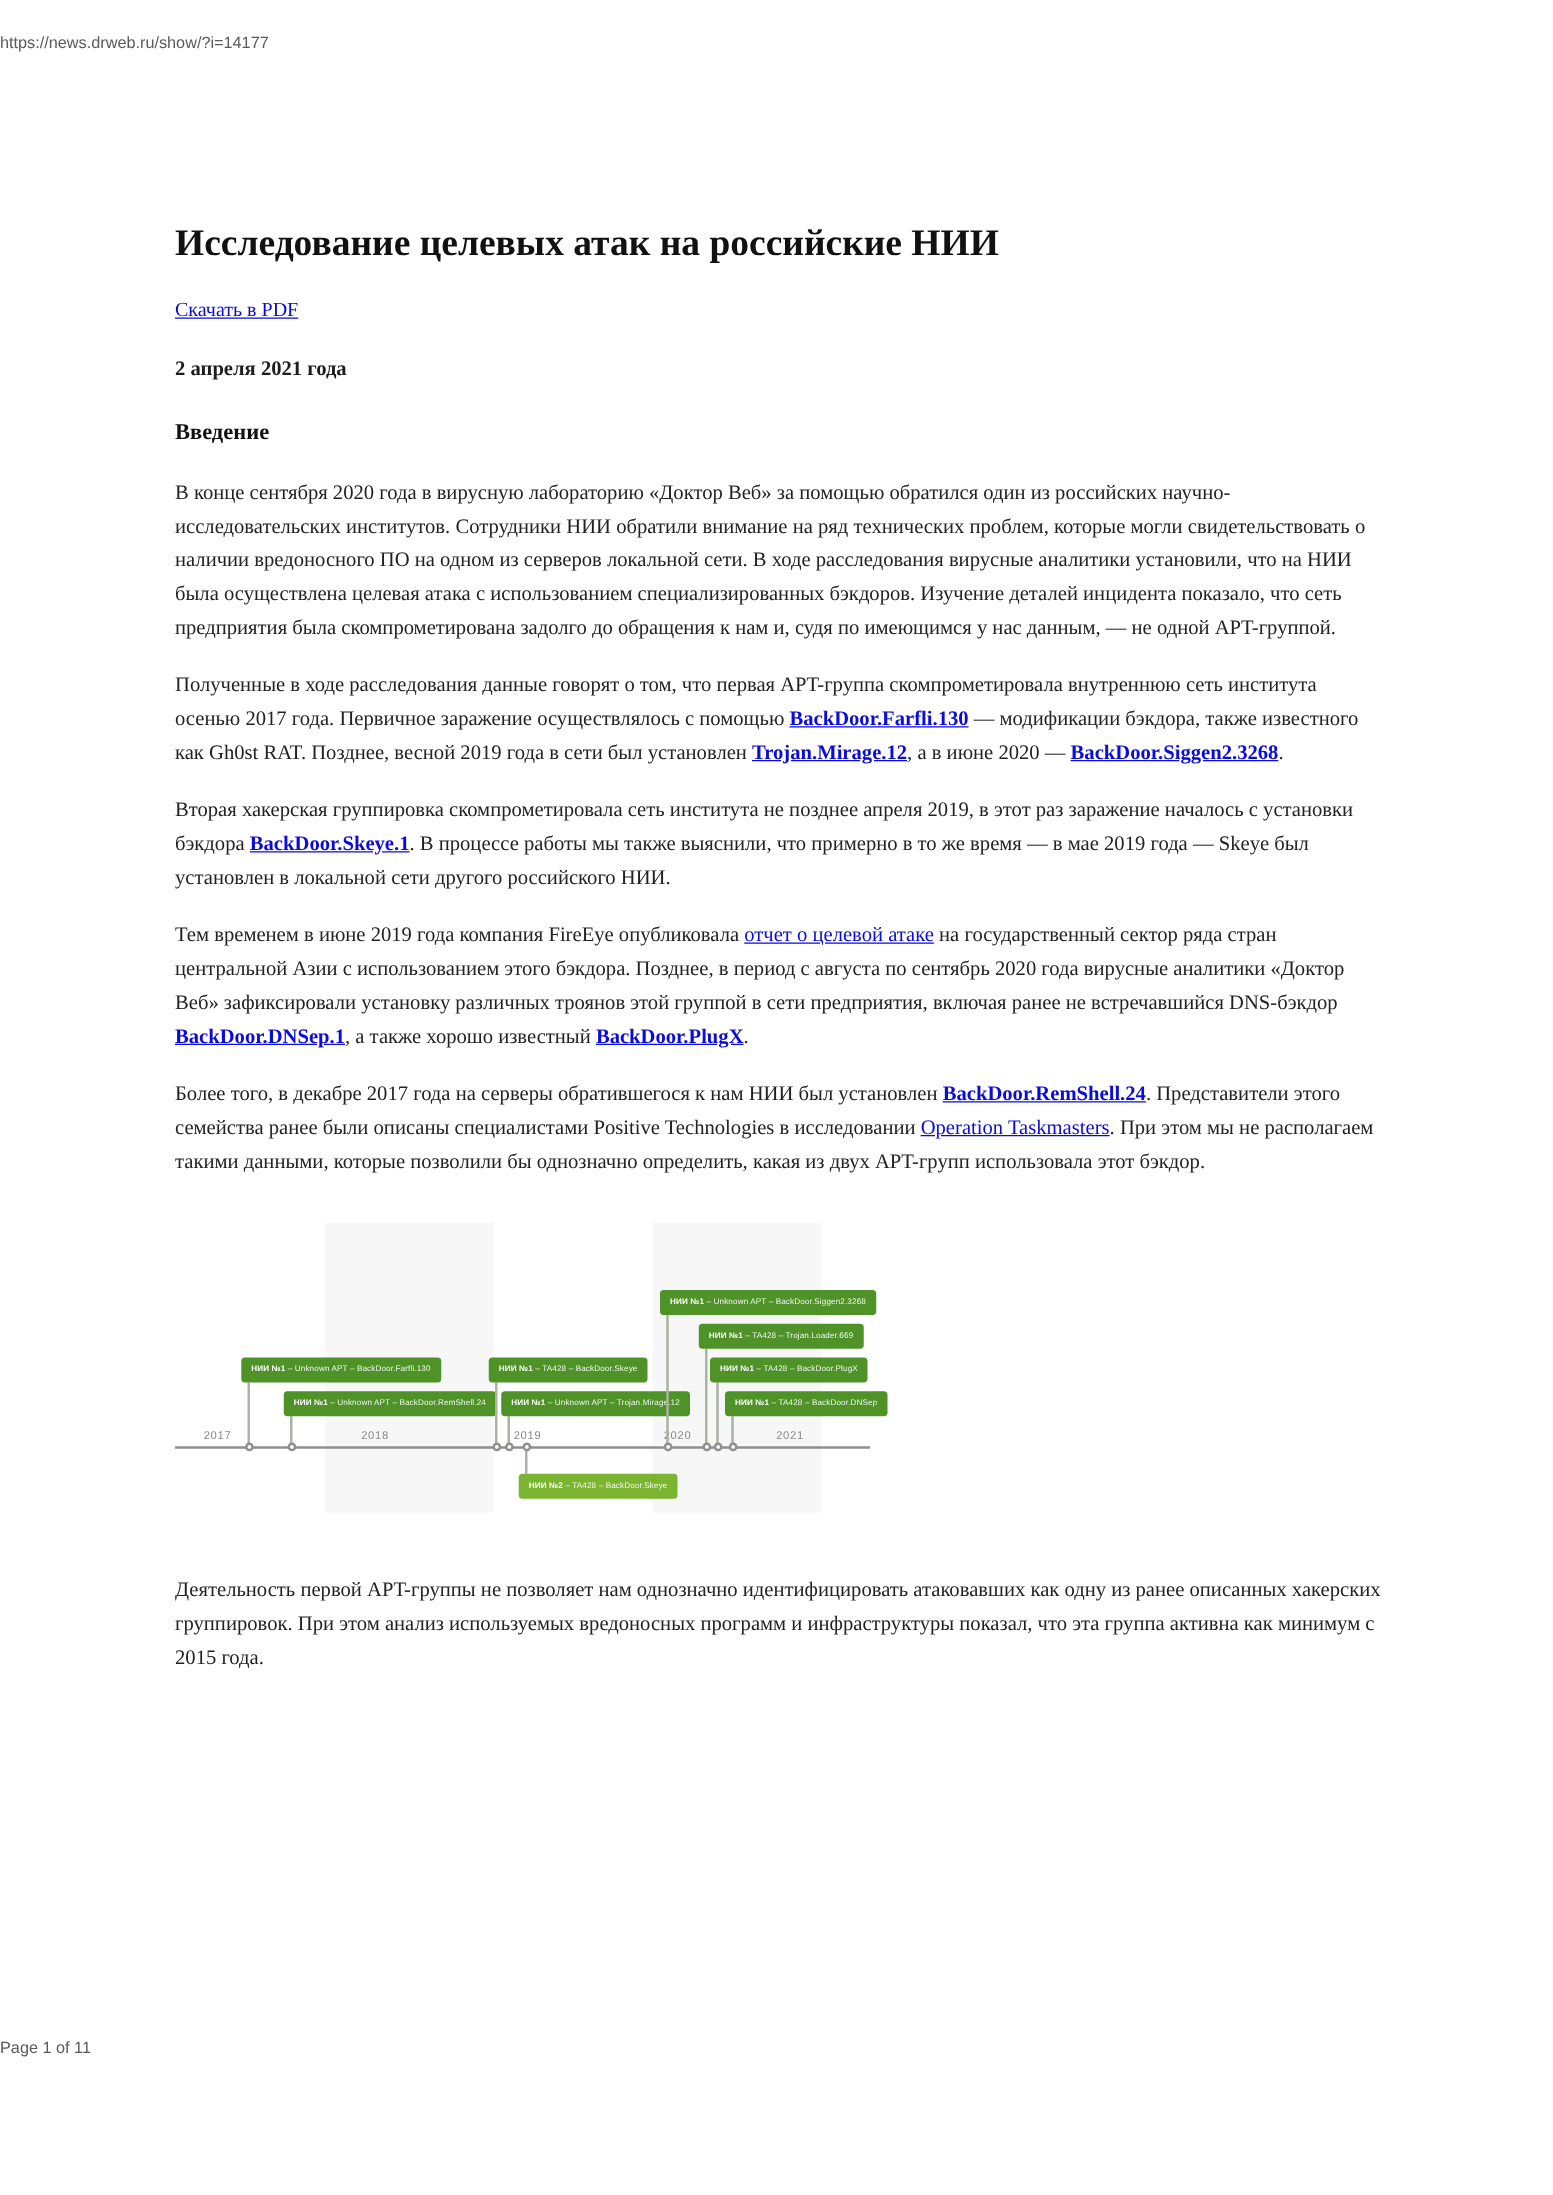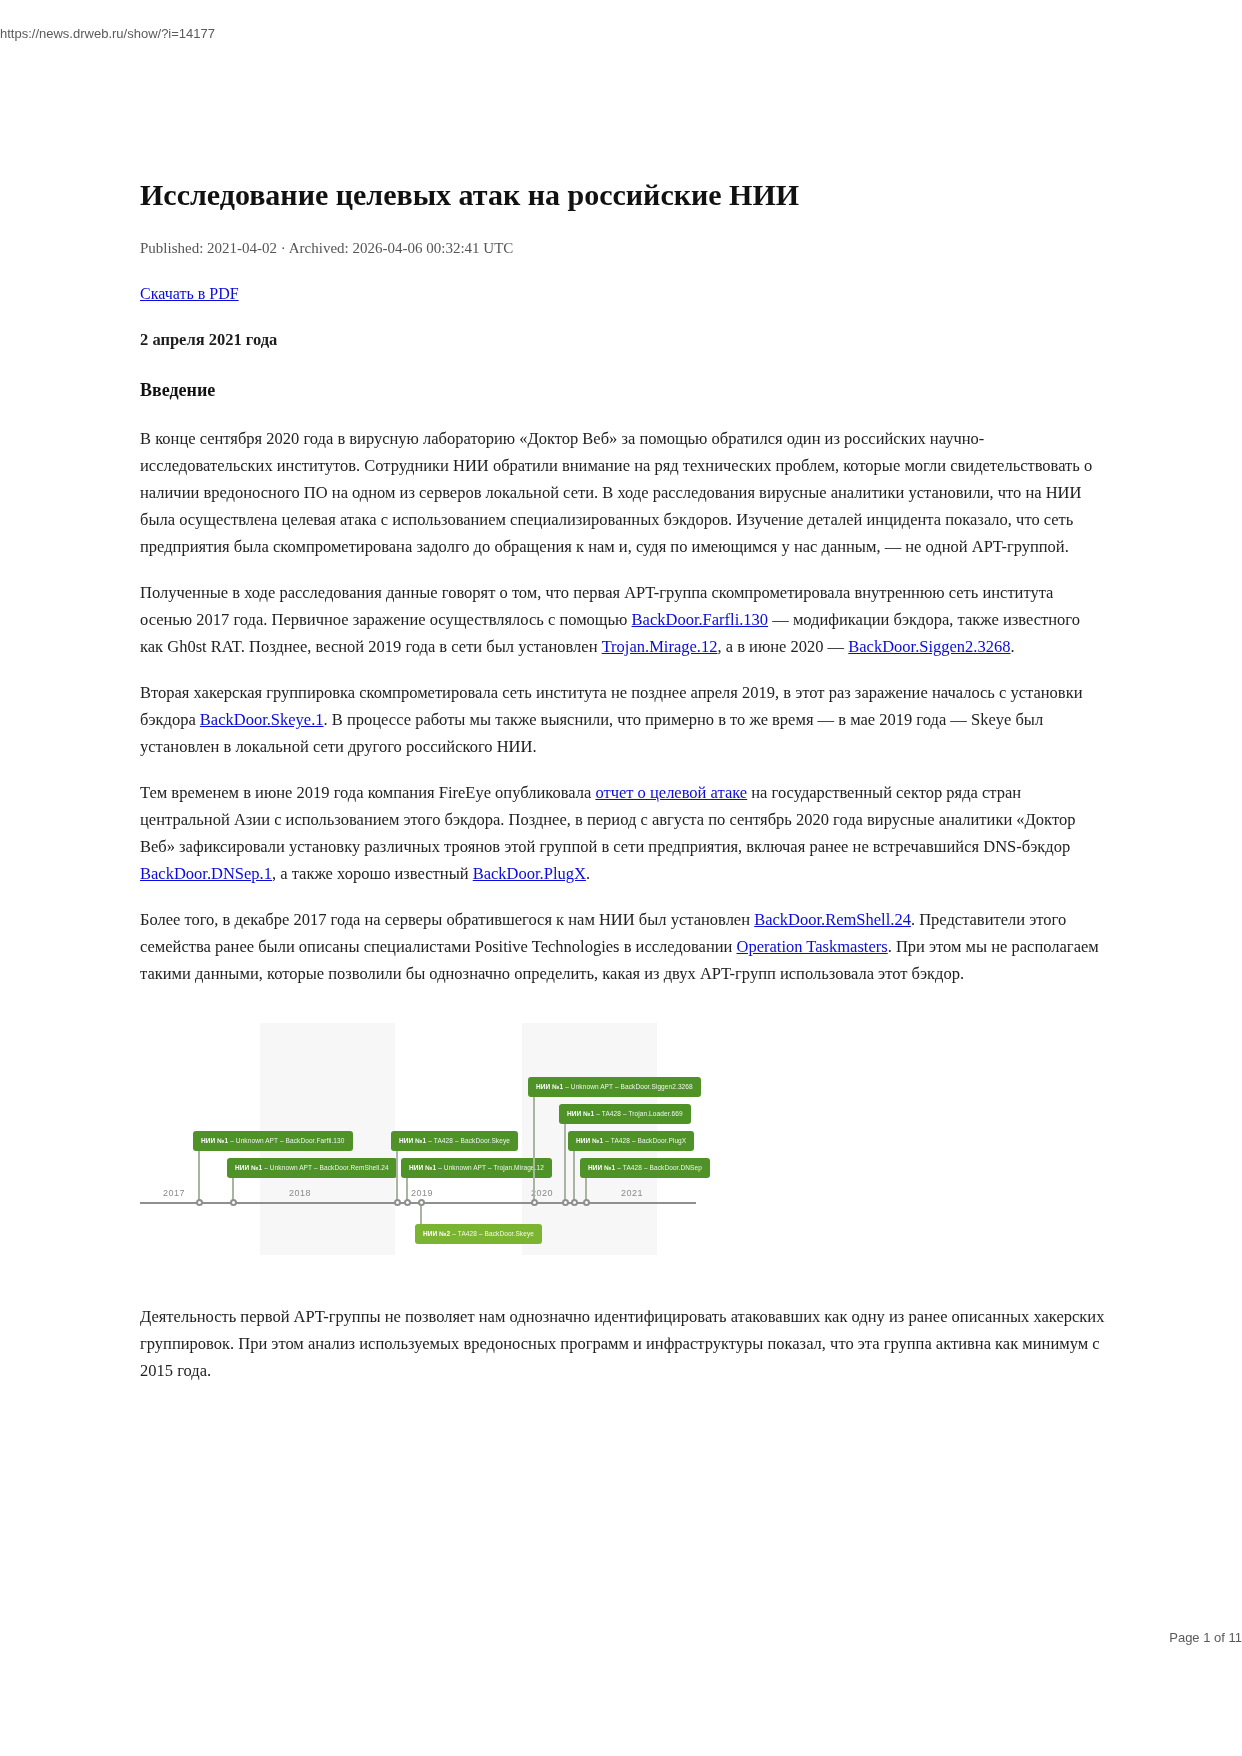--- a/index.html
+++ b/index.html
@@ -6,36 +6,36 @@
   body{
     width:1242px;height:1756px;position:relative;background:#ffffff;
     font-family:"Liberation Serif","DejaVu Serif",serif;color:#1d1d1d;
   }
   .print-header{
     position:absolute;top:26px;left:0;width:100%;
     font-family:"Liberation Sans","DejaVu Sans",sans-serif;
     font-size:13px;color:#5a5a5a;
   }
   .print-footer{
-    position:absolute;top:1630px;left:0;width:100%;text-align:right;
+    position:absolute;top:1630px;left:0;width:100%;text-align:left;
     font-family:"Liberation Sans","DejaVu Sans",sans-serif;
     font-size:13px;color:#5a5a5a;
   }
   .content{
     position:absolute;left:140px;top:176px;width:967px;
   }
   h1.article-title{
     font-size:30px;line-height:37px;margin:0 0 25px 0;color:#111;font-weight:bold;
   }
   .pub-line{
     font-size:15px;color:#555;margin:0 0 25px 0;line-height:20px;
   }
   .pdf-link-row{margin:0 0 24px 0;font-size:16px;line-height:22px;}
   a{color:#0b0bdc;text-decoration:underline;cursor:pointer;}
-  a.vlink{font-weight:normal;}
+  a.vlink{font-weight:bold;}
   .date-bold{font-size:16.5px;font-weight:bold;margin:0 0 27px 0;line-height:22px;}
   h2.section-heading{font-size:18px;font-weight:bold;margin:0 0 23px 0;line-height:24px;color:#111;}
   p.body-par{
     font-size:16.5px;line-height:27px;margin:0 0 19px 0;text-align:left;color:#222;
   }
   
   .figure-wrap{position:relative;margin:32px 0 44px 0;height:240px;}
   .timeline{
     position:absolute;left:0;top:0;width:556px;height:240px;
     font-family:"Liberation Sans","DejaVu Sans",sans-serif;
@@ -59,21 +59,20 @@
   .tl-box b{font-weight:bold;}
   .tl-box .rest{opacity:0.92;font-weight:normal;}
 </style>
 </head>
 <body>
 
 <div class="print-header">https://news.drweb.ru/show/?i=14177</div>
 
 <div class="content">
   <h1 class="article-title">Исследование целевых атак на российские НИИ</h1>
-  <div class="pub-line">Published: 2021-04-02 · Archived: 2026-04-06 00:32:41 UTC</div>
   <div class="pdf-link-row">
     <a>Скачать в PDF</a>
   </div>
   <div class="date-bold">2 апреля 2021 года</div>
   <h2 class="section-heading">Введение</h2>
 
   <div id="intro-paragraphs">
       <p class="body-par">В конце сентября 2020 года в вирусную лабораторию «Доктор Веб» за помощью обратился один из российских научно-исследовательских институтов. Сотрудники НИИ обратили внимание на ряд технических проблем, которые могли свидетельствовать о наличии вредоносного ПО на одном из серверов локальной сети. В ходе расследования вирусные аналитики установили, что на НИИ была осуществлена целевая атака с использованием специализированных бэкдоров. Изучение деталей инцидента показало, что сеть предприятия была скомпрометирована задолго до обращения к нам и, судя по имеющимся у нас данным, — не одной APT-группой.</p>
       <p class="body-par">Полученные в ходе расследования данные говорят о том, что первая APT-группа скомпрометировала внутреннюю сеть института осенью 2017 года. Первичное заражение осуществлялось с помощью <a class="vlink">BackDoor.Farfli.130</a> — модификации бэкдора, также известного как Gh0st RAT. Позднее, весной 2019 года в сети был установлен <a class="vlink">Trojan.Mirage.12</a>, а в июне 2020 — <a class="vlink">BackDoor.Siggen2.3268</a>.</p>
       <p class="body-par">Вторая хакерская группировка скомпрометировала сеть института не позднее апреля 2019, в этот раз заражение началось с установки бэкдора <a class="vlink">BackDoor.Skeye.1</a>. В процессе работы мы также выяснили, что примерно в то же время — в мае 2019 года — Skeye был установлен в локальной сети другого российского НИИ.</p>

